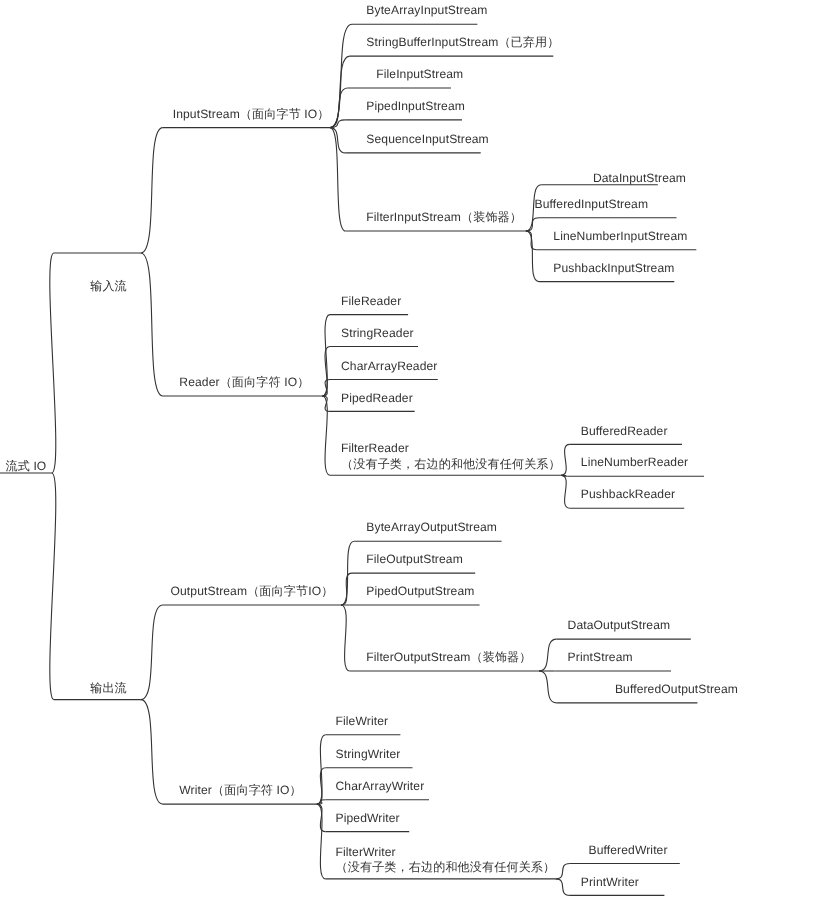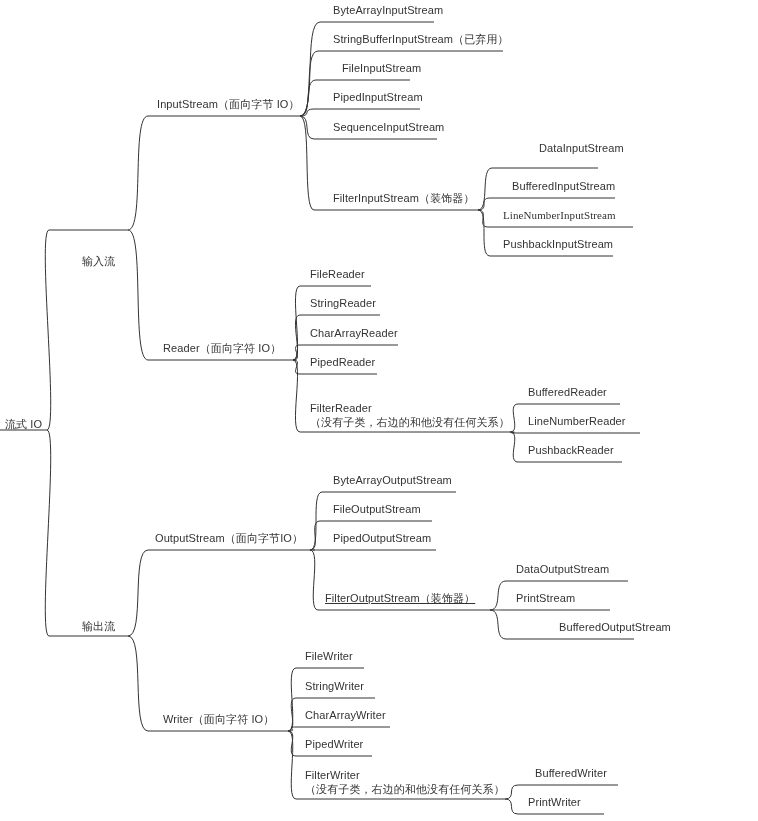--- a/index.html
+++ b/index.html
@@ -154,29 +154,29 @@
       <div class="node-label level4-label" style="left: 333px; top: 121px;"><span class="label-line1">SequenceInputStream</span></div>
       <div class="node-label level4-label" style="left: 333px; top: 192px;"><span class="label-line1">FilterInputStream（装饰器）</span></div>
       <div class="node-label level4-label" style="left: 310px; top: 268px;"><span class="label-line1">FileReader</span></div>
       <div class="node-label level4-label" style="left: 310px; top: 297px;"><span class="label-line1">StringReader</span></div>
       <div class="node-label level4-label" style="left: 310px; top: 327px;"><span class="label-line1">CharArrayReader</span></div>
       <div class="node-label level4-label" style="left: 310px; top: 356px;"><span class="label-line1">PipedReader</span></div>
       <div class="node-label level4-label two-line" style="left: 310px; top: 401px;"><span class="label-line1">FilterReader</span><span class="label-line2">（没有子类，右边的和他没有任何关系）</span></div>
       <div class="node-label level4-label" style="left: 333px; top: 474px;"><span class="label-line1">ByteArrayOutputStream</span></div>
       <div class="node-label level4-label" style="left: 333px; top: 503px;"><span class="label-line1">FileOutputStream</span></div>
       <div class="node-label level4-label" style="left: 333px; top: 532px;"><span class="label-line1">PipedOutputStream</span></div>
-      <div class="node-label level4-label" style="left: 325px; top: 592px; text-decoration: underline;"><span class="label-line1">FilterOutputStream（装饰器）</span></div>
+      <div class="node-label level4-label" style="left: 333px; top: 592px;"><span class="label-line1">FilterOutputStream（装饰器）</span></div>
       <div class="node-label level4-label" style="left: 305px; top: 650px;"><span class="label-line1">FileWriter</span></div>
       <div class="node-label level4-label" style="left: 305px; top: 680px;"><span class="label-line1">StringWriter</span></div>
       <div class="node-label level4-label" style="left: 305px; top: 709px;"><span class="label-line1">CharArrayWriter</span></div>
       <div class="node-label level4-label" style="left: 305px; top: 738px;"><span class="label-line1">PipedWriter</span></div>
       <div class="node-label level4-label two-line" style="left: 305px; top: 768px;"><span class="label-line1">FilterWriter</span><span class="label-line2">（没有子类，右边的和他没有任何关系）</span></div>
-      <div class="node-label level5-label" style="left: 503px; top: 142px; padding-left: 36px;"><span class="label-line1">DataInputStream</span></div>
-      <div class="node-label level5-label" style="left: 512px; top: 180px;"><span class="label-line1">BufferedInputStream</span></div>
-      <div class="node-label level5-label" style="left: 503px; top: 209px; font-family: Liberation Serif, serif;"><span class="label-line1">LineNumberInputStream</span></div>
+      <div class="node-label level5-label" style="left: 503px; top: 156px; padding-left: 36px;"><span class="label-line1">DataInputStream</span></div>
+      <div class="node-label level5-label" style="left: 486px; top: 180px;"><span class="label-line1">BufferedInputStream</span></div>
+      <div class="node-label level5-label" style="left: 503px; top: 209px;"><span class="label-line1">LineNumberInputStream</span></div>
       <div class="node-label level5-label" style="left: 503px; top: 238px;"><span class="label-line1">PushbackInputStream</span></div>
       <div class="node-label level5-label" style="left: 528px; top: 386px;"><span class="label-line1">BufferedReader</span></div>
       <div class="node-label level5-label" style="left: 528px; top: 415px;"><span class="label-line1">LineNumberReader</span></div>
       <div class="node-label level5-label" style="left: 528px; top: 444px;"><span class="label-line1">PushbackReader</span></div>
       <div class="node-label level5-label" style="left: 516px; top: 563px;"><span class="label-line1">DataOutputStream</span></div>
       <div class="node-label level5-label" style="left: 516px; top: 592px;"><span class="label-line1">PrintStream</span></div>
       <div class="node-label level5-label" style="left: 516px; top: 621px; padding-left: 43px;"><span class="label-line1">BufferedOutputStream</span></div>
       <div class="node-label level5-label" style="left: 528px; top: 767px; margin-left: 7px;"><span class="label-line1">BufferedWriter</span></div>
       <div class="node-label level5-label" style="left: 528px; top: 796px;"><span class="label-line1">PrintWriter</span></div>
     </div>

